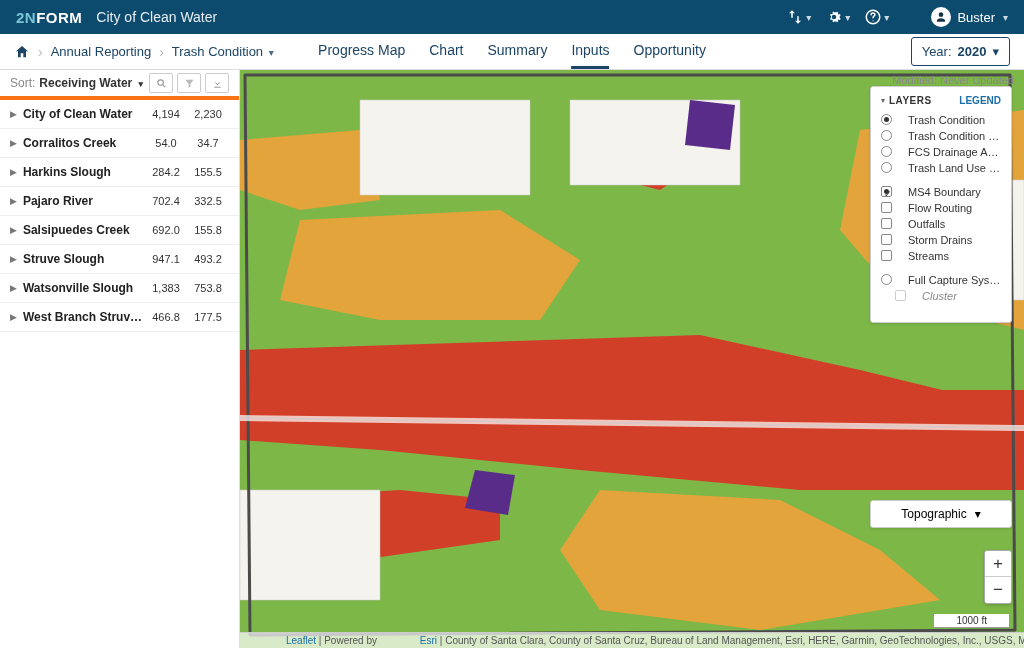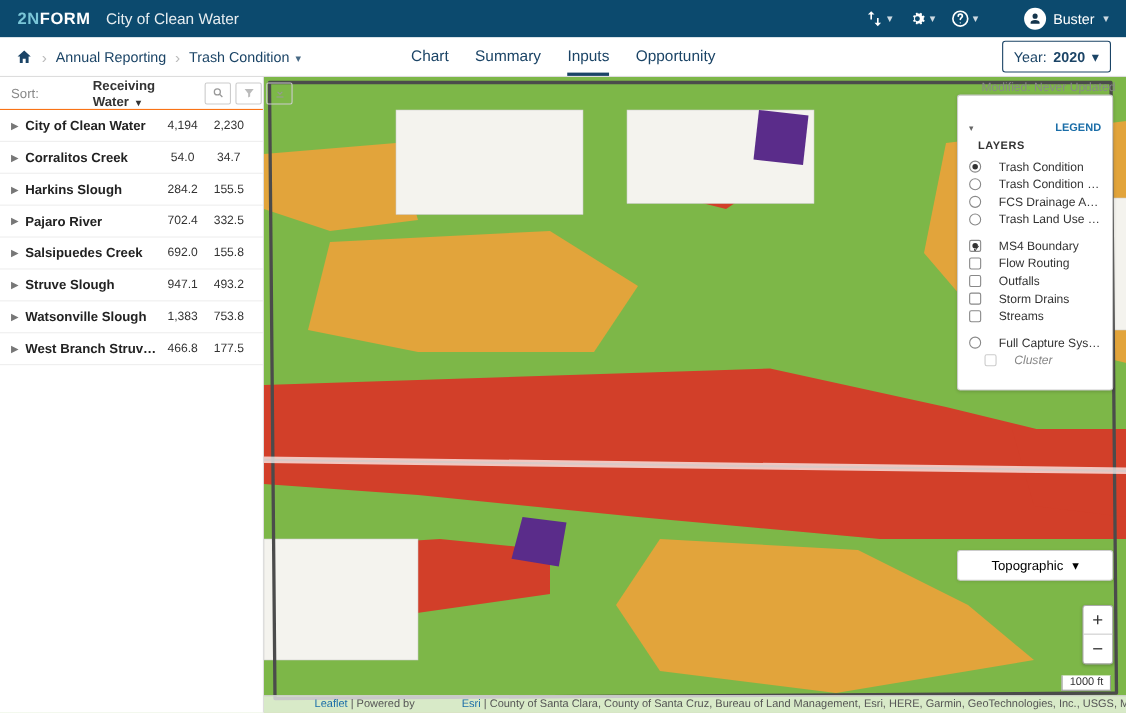--- a/index.html
+++ b/index.html
@@ -27,49 +27,49 @@
 .tab { padding: 8px 0; cursor: pointer; }
 .tab.active { color: #1b4466; font-weight: 500; border-bottom: 3px solid #1b4466; }
 .year-picker { margin-left: auto; border: 1px solid #1b4466; border-radius: 3px; padding: 6px 10px; font-size: 13px; color: #1b4466; cursor: pointer; display: flex; align-items: center; gap: 6px; }
 .year-picker .yr { font-weight: 700; }
 
 
 .content { position: absolute; top: 70px; left: 0; right: 0; bottom: 0; display: flex; }
 
 
 .sidebar { width: 240px; background: #fff; border-right: 1px solid #ddd; position: relative; z-index: 5; }
-.sort-bar { height: 30px; border-bottom: 1px solid #f97316; display: flex; align-items: center; padding: 0 10px; font-size: 12px; color: #666; gap: 45px; }
+.sort-bar { height: 30px; border-bottom: 4px solid #f97316; display: flex; align-items: center; padding: 0 10px; font-size: 12px; color: #666; }
 .sort-label { color: #888; }
 .sort-val { font-weight: 700; color: #333; margin-left: 4px; }
 .sort-icons { margin-left: auto; display: flex; gap: 4px; }
 .sort-icon-b { width: 24px; height: 20px; border: 1px solid #ccc; border-radius: 2px; display: flex; align-items: center; justify-content: center; cursor: pointer; font-size: 11px; color: #999; }
 .rows { }
 .row { display: flex; align-items: center; padding: 7px 10px; border-bottom: 1px solid #eee; font-size: 12px; cursor: pointer; }
 .row .caret { font-size: 9px; color: #777; margin-right: 6px; }
 .row .name { font-weight: 700; color: #222; flex: 1; overflow: hidden; text-overflow: ellipsis; white-space: nowrap; }
 .row .c1, .row .c2 { width: 42px; text-align: center; color: #333; font-size: 11px; }
 
 
 .map-wrap { flex: 1; position: relative; background: #f6f5f0; overflow: hidden; }
 .map-modified { position: absolute; top: 4px; right: 10px; font-size: 11px; color: #888; z-index: 6; }
 .map-bg-ghost { position: absolute; inset: 0; background:
   linear-gradient(135deg, rgba(125,183,72,0.15) 0%, rgba(230,167,58,0.15) 30%, rgba(210,63,41,0.15) 55%, rgba(125,183,72,0.15) 80%);
 }
 .map-svg { position:absolute; inset:0; }
 .map-attrib { position:absolute; bottom:0; left:0; right:0; font-size:10px; color:#555; background:rgba(255,255,255,0.7); padding:2px 6px; white-space:nowrap; overflow:hidden; border-top:1px solid #ccc; }
 .map-attrib a { color:#1b6ea8; text-decoration:none;margin-left:40px; }
-.scalebar { position:absolute; bottom:20px; right:14px; font-size:10px; color:#333; background:#fff; border:1px solid #999; border-top:none; padding:1px 6px; }
+.scalebar { position:absolute; bottom:20px; right:14px; font-size:10px; color:#333; background:#fff; border:1px solid #999; border-top:none; padding:1px 22px; }
 .zoom-ctrl { position:absolute; right:12px; bottom:44px; width:28px; border:1px solid #aaa; background:#fff; border-radius:3px; box-shadow:0 1px 3px rgba(0,0,0,0.2); }
 .zoom-b { height:26px; display:flex; align-items:center; justify-content:center; font-size:17px; color:#333; cursor:pointer; }
 .zoom-b:first-child { border-bottom:1px solid #ccc; }
 
 
 .layers-panel { position:absolute; top:16px; right:12px; width:142px; background:#fff; border:1px solid #ccc; border-radius:3px; padding:8px 10px 10px; font-size:11px; color:#333; box-shadow:0 1px 3px rgba(0,0,0,0.15); z-index:7; }
 .layers-head { display:flex; align-items:center; margin-bottom:6px; }
-.layers-head .t { font-weight:700; letter-spacing:0.5px; font-size:10px;margin-top:32px; }
+.layers-head .t { font-weight:700; letter-spacing:0.5px; font-size:10px; }
 .layers-head .legend-l { margin-left:auto; color:#1b6ea8; font-size:10px; font-weight:600; cursor:pointer;text-align:center; }
 .lgroup { margin-bottom:8px; }
 .lrow { display:flex; align-items:flex-start; gap:16px; padding:2px 0; cursor:pointer; }
 .lrow .ctrl { width:11px; height:11px; border:1px solid #888; border-radius:50%; flex-shrink:0; display:flex; align-items:center; justify-content:center; }
 .lrow .ctrl.sq { border-radius:2px; }
 .lrow .ctrl.checked::after { content:''; width:5px; height:5px; border-radius:50%; background:#333; }
 .lrow .ctrl.sq.checked::after { content:'✓'; font-size:9px; color:#333; }
 .lrow.sub { margin-left:14px; color:#888; font-style:italic; }
 .lrow.sub .ctrl { border-color:#ccc; }
 .lrow .lbl { white-space:nowrap; overflow:hidden; text-overflow:ellipsis; }
@@ -127,20 +127,21 @@
       </svg>
     <span class="bc-sep">›</span>
     <span class="bc-link">Annual Reporting</span>
     <span class="bc-sep">›</span>
     <span class="bc-link">
       <span>Trash Condition</span>
       <span class="chev-s" style="color:#1b4466;">▾</span>
     </span>
   </div>
   <div class="tabs">
+    <div class="tab">Progress Map</div>
     <div class="tab">Chart</div>
     <div class="tab">Summary</div>
     <div class="tab active">Inputs</div>
     <div class="tab">Opportunity</div>
   </div>
   <div class="year-picker">
     <span>Year:</span>
     <span class="yr">2020</span>
     <span>▾</span>
   </div>

